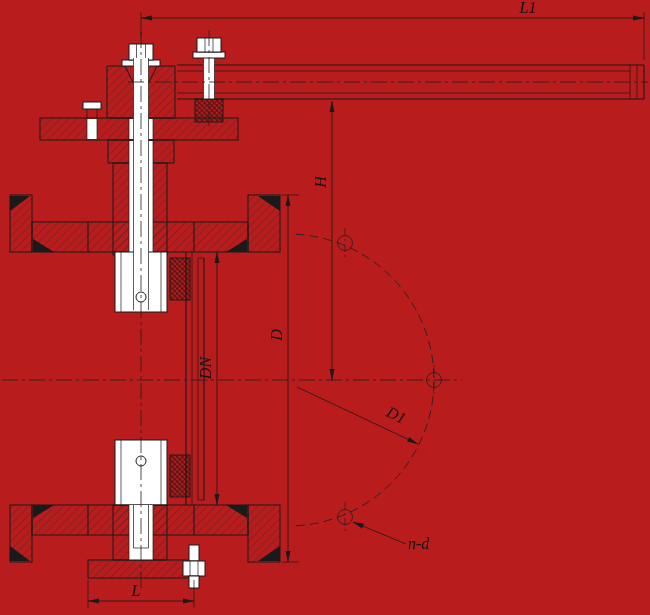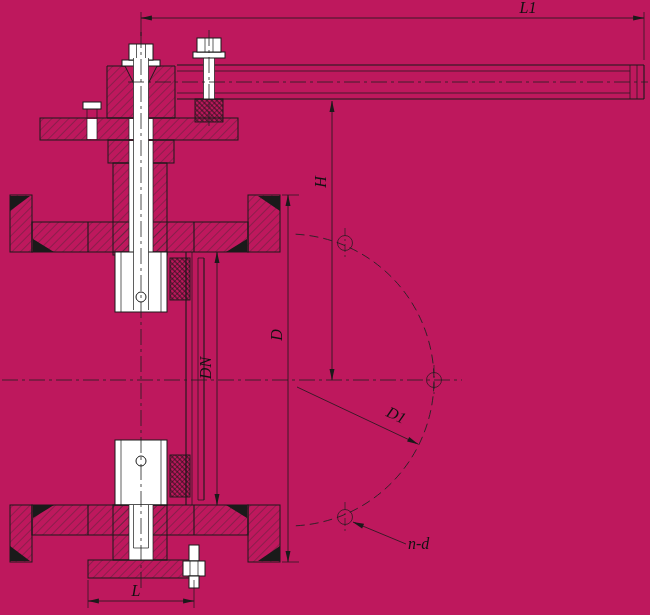--- a/index.html
+++ b/index.html
@@ -1,19 +1,19 @@
 <!DOCTYPE html>
 <html><head>
 <meta charset="utf-8">
 <style>
   * { margin: 0; padding: 0; box-sizing: border-box; }
   html, body { background: #ffffff; font-family: "Liberation Sans", sans-serif; }
   .page {
     width: 650px; height: 615px;
-    background: #be185d;
+    background: #b91c1c;
     position: relative; overflow: hidden;
   }
   svg { display: block; }
   .ol  { stroke: #1a1a1a; stroke-width: 1.1; fill: none; }
   .th  { stroke: #1a1a1a; stroke-width: 0.7; fill: none; }
   .dim { stroke: #1a1a1a; stroke-width: 0.8; fill: none; }
   .cl  { stroke: #222222; stroke-width: 0.8; stroke-dasharray: 16 4 3 4; fill: none; }
   .clh { stroke: #222222; stroke-width: 0.7; stroke-dasharray: 8 3 2 3; fill: none; }
   .dash{ stroke: #222222; stroke-width: 0.9; stroke-dasharray: 9 5; fill: none; }
   .hs  { stroke: #1a1a1a; stroke-width: 1; fill: url(#hatch); }

